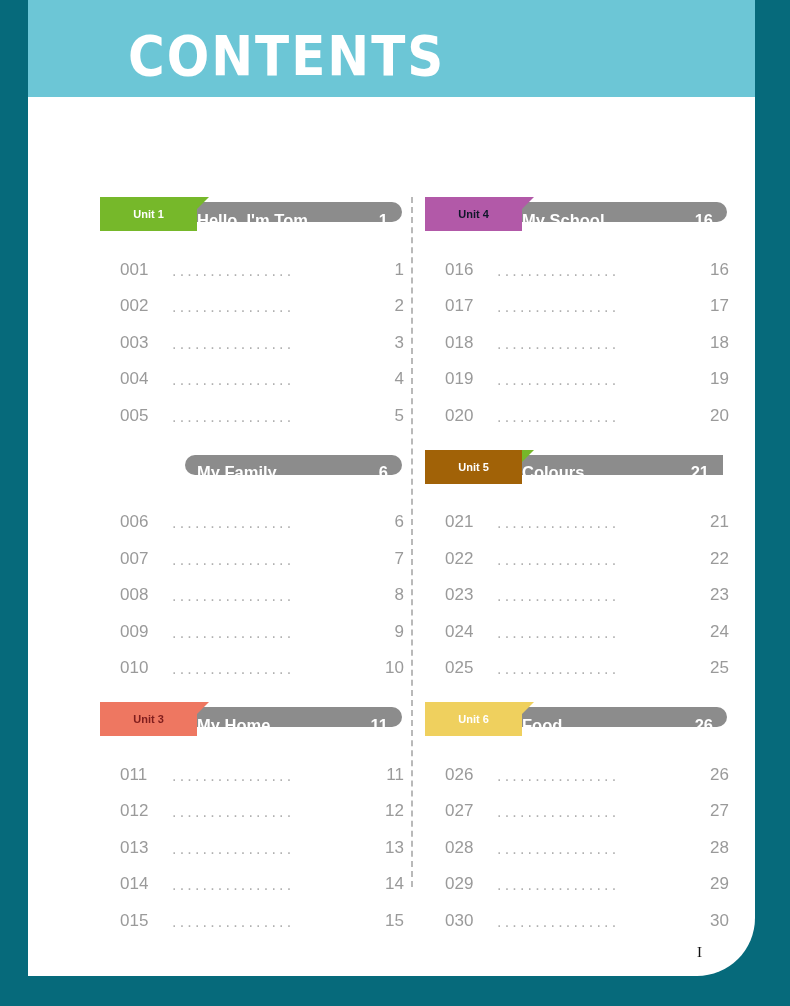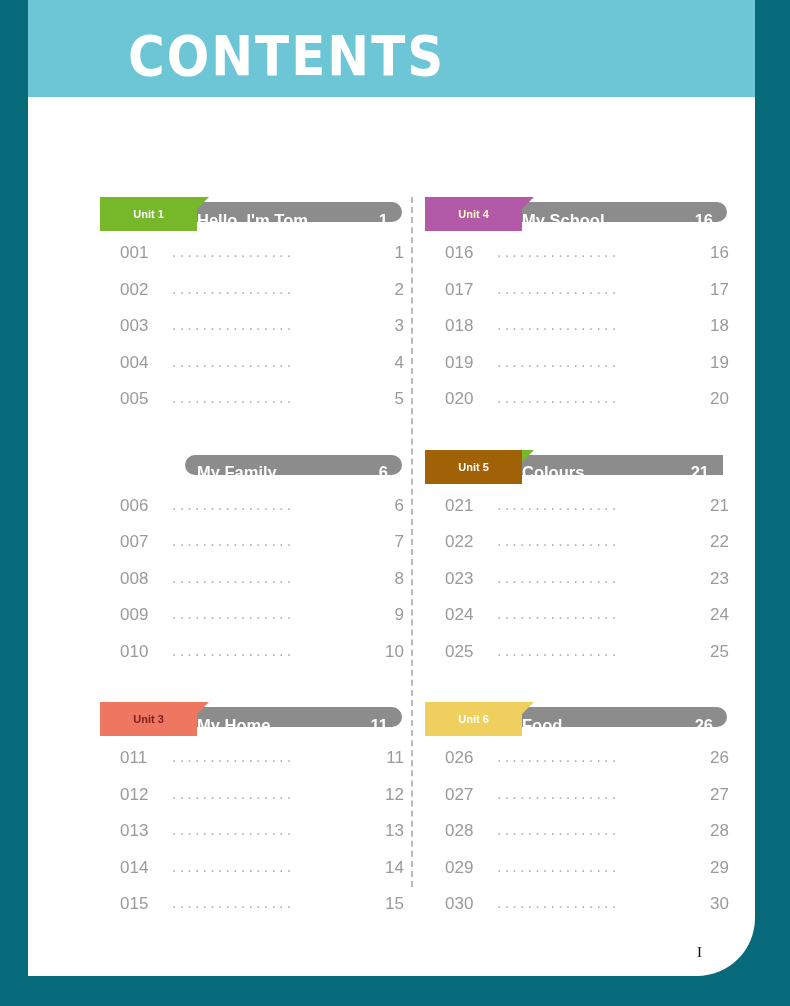--- a/index.html
+++ b/index.html
@@ -160,21 +160,21 @@
     width: 0;
     height: 0;
     border-left: 12px solid currentColor;
     border-bottom: 12px solid transparent;
     z-index: 2;
   }
 
   
   .entry {
     display: flex;
-    align-items: flex-start;
+    align-items: flex-end;
     height: 36.5px;
     color: #9a9a9a;
     font-size: 17px;
     padding-left: 20px;
     padding-right: 6px;
   }
 
   .entry-code {
     width: 44px;
     flex: none;
@@ -333,21 +333,21 @@
       </div>
     <div class="col col-right" id="col-1">
         <div class="unit-block">
           <div class="unit-banner">
             <div class="banner-bar">
               <span class="banner-title">My School</span>
               <span class="banner-dots">......</span>
               <span class="banner-page">16</span>
             </div>
             <div class="unit-tab" style="background: rgb(178, 89, 168); color: rgb(178, 89, 168);">
-              <span style="color: #fef9c3;">Unit 4</span>
+              <span style="color: #0f172a;">Unit 4</span>
               <span class="fold"></span>
             </div>
           </div>
           <div class="entry">
             <span class="entry-code">016</span>
             <span class="entry-dots">................</span>
             <span class="entry-page">16</span>
           </div>
           <div class="entry">
             <span class="entry-code">017</span>

